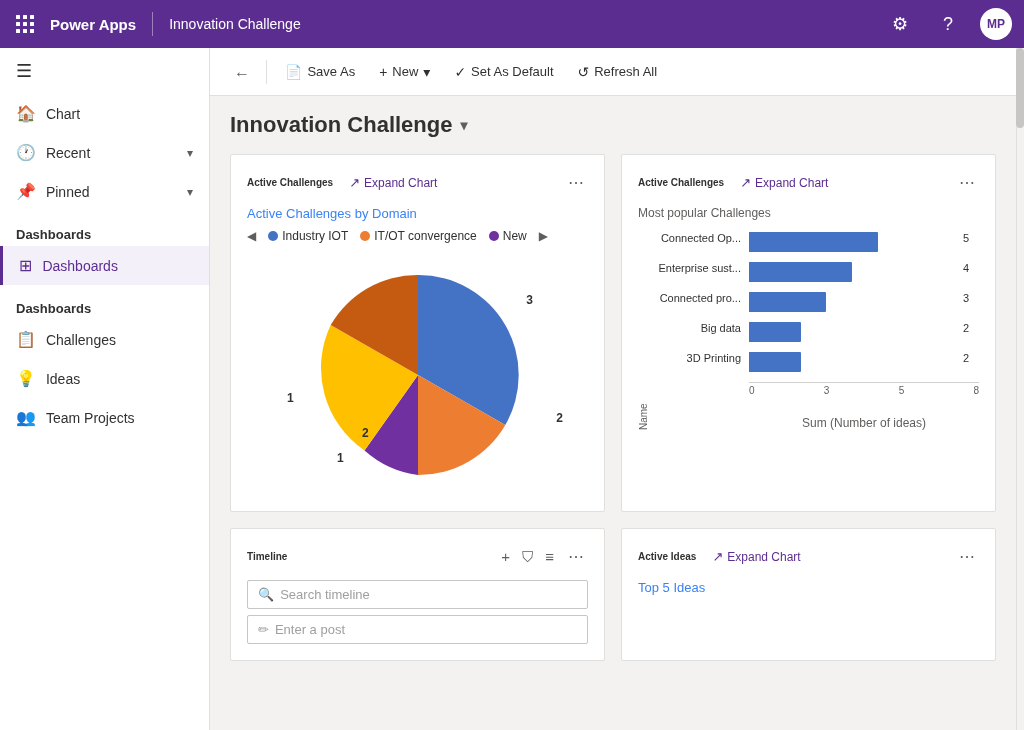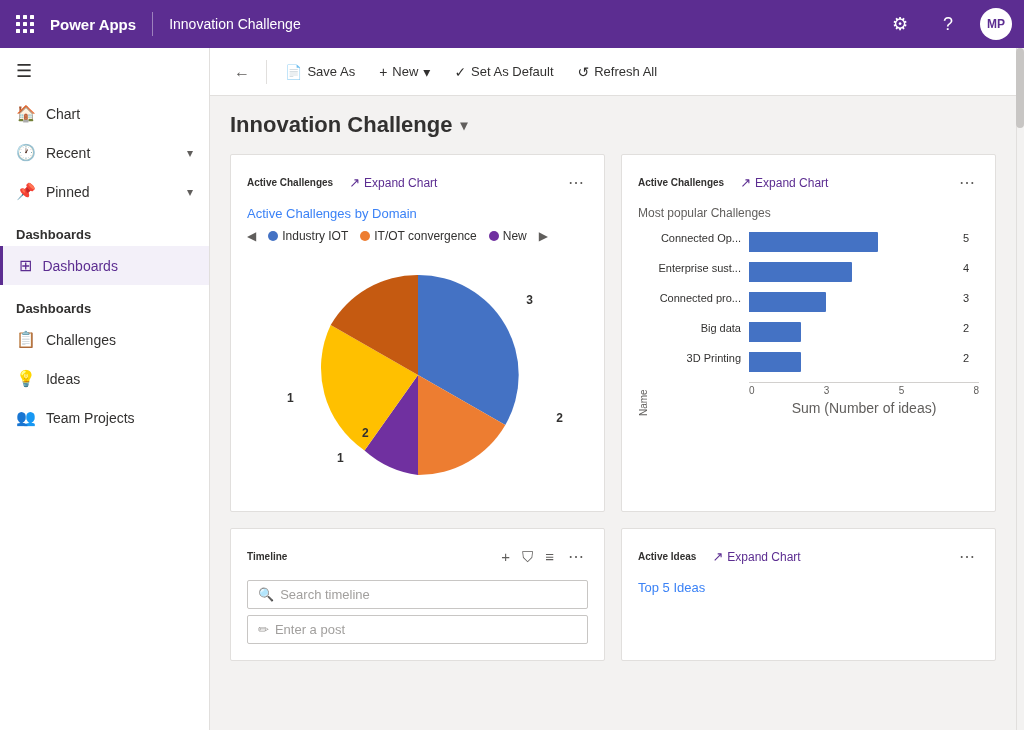--- a/index.html
+++ b/index.html
@@ -179,21 +179,21 @@
     .bar-row {
       display: flex;
       gap: 8px;
       margin-bottom: 10px;
     }
     .bar-label { font-size: 11px; color: #323130; width: 90px; text-align: right; flex-shrink: 0; }
     .bar-track { flex: 1; height: 20px; background: transparent; position: relative; }
     .bar-fill { height: 100%; background: #4472c4; border-radius: 0 1px 1px 0; }
     .bar-value { font-size: 11px; color: #323130; width: 16px; text-align: left; }
     .bar-axis-ticks { flex: 1; display: flex; justify-content: space-between; font-size: 10px; color: #605e5c; border-top: 1px solid #d2d0ce; padding-top: 2px; }
-    .bar-axis-label { font-size: 14px; color: #605e5c; margin-top: 4px; text-align: center; }
+    .bar-axis-label { font-size: 12px; color: #605e5c; margin-top: 20px; text-align: center; }
     .bar-axis-label-row { display: flex; gap: 8px; }
     .bar-axis-label-spacer { width: 90px; flex-shrink: 0; }
     .y-axis-label { writing-mode: vertical-rl; transform: rotate(180deg); font-size: 10px; color: #605e5c; margin-right: 2px; }
     .bar-chart-inner { display: flex; }
 
     
     .timeline-header { display: flex; align-items: center; gap: 8px; }
     .timeline-actions { margin-left: auto; display: flex; align-items: center; gap: 8px; }
     .icon-btn { background: none; border: none; cursor: pointer; color: #605e5c; font-size: 15px; padding: 2px; }
     .search-box {

